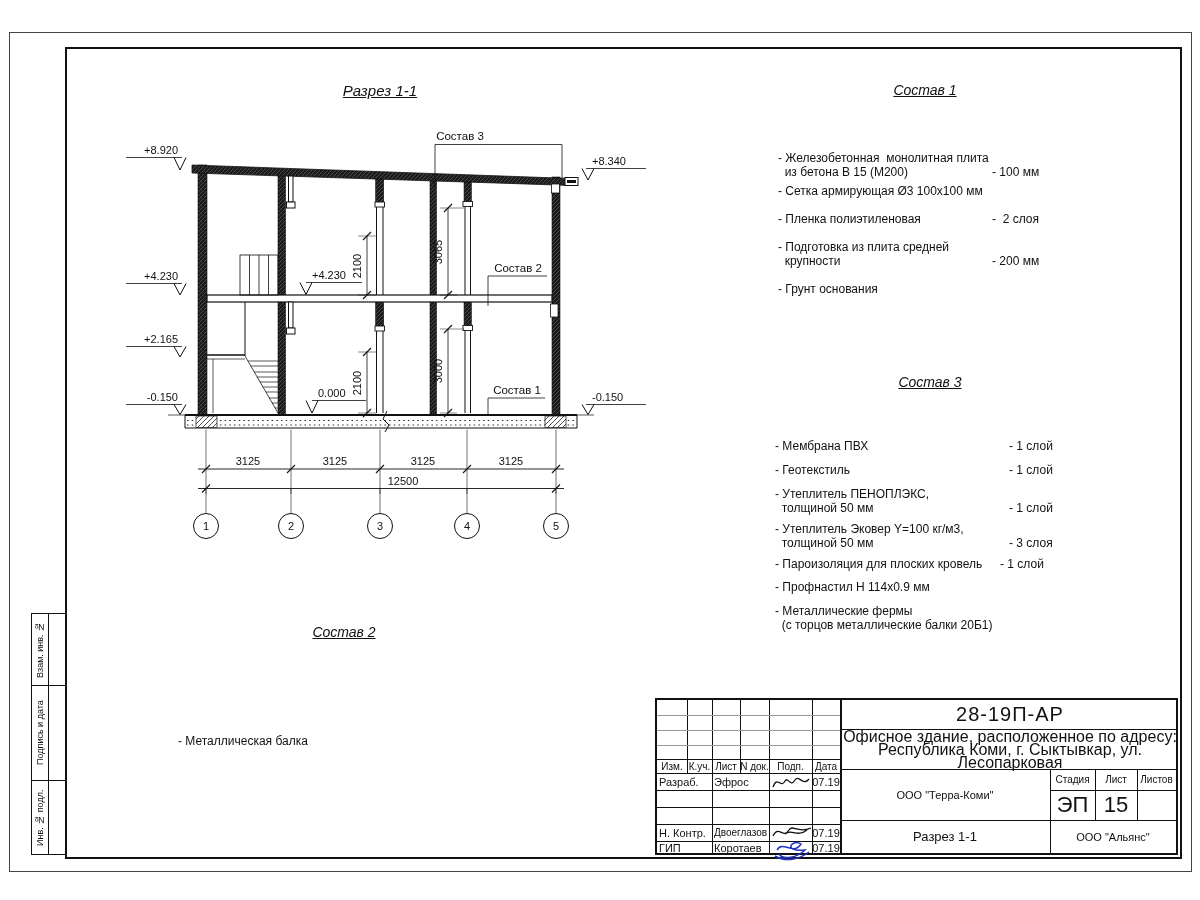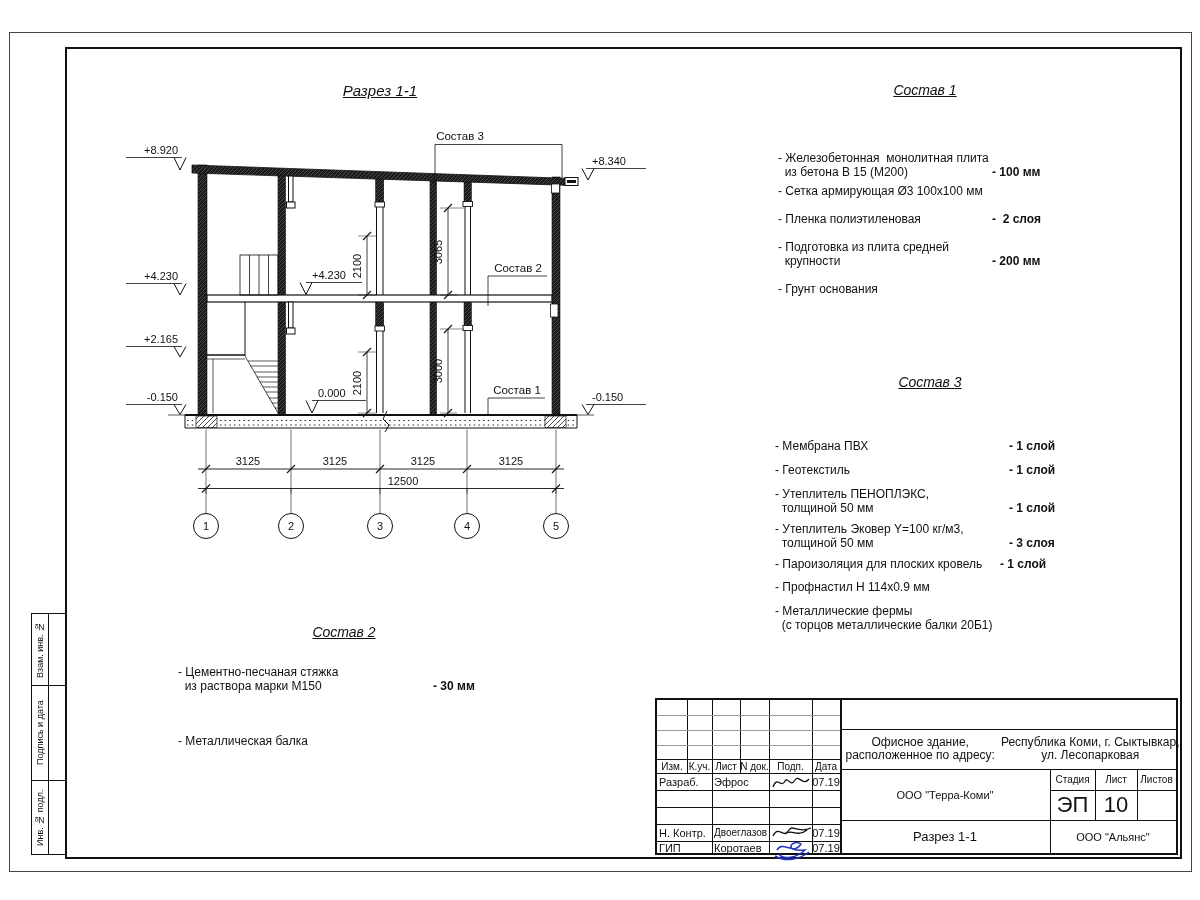--- a/index.html
+++ b/index.html
@@ -18,21 +18,21 @@
     position:absolute; left:0; top:0; width:16px; height:100%;
     display:flex; align-items:center; justify-content:center;
     writing-mode:vertical-rl; transform:rotate(180deg);
     font-size:9px; white-space:nowrap;
   }
   
   .spec-block { position:absolute; }
   .spec-title { width:100%; text-align:center; font-size:14px; font-style:italic; text-decoration:underline; }
   .spec-item { position:absolute; font-size:12px; line-height:13.5px; }
   .spec-item .ln { white-space:pre; }
-  .spec-val { position:absolute; bottom:0; white-space:pre; font-size:12px;font-weight:bold; }
+  .spec-val { position:absolute; bottom:0; white-space:pre; font-size:12px; }
   .main-title { font-size:15px; font-style:italic; text-decoration:underline; text-align:center; }
   
   .tb { left:655px; top:698px; width:523px; height:157px; border:2px solid #111; box-sizing:border-box; }
   .tb-h { position:absolute; height:1px; background:#111; }
   .tb-hg { position:absolute; height:1px; background:#9a9a9a; }
   .tb-v { position:absolute; width:1px; background:#111; }
   .tb-cell { position:absolute; display:flex; align-items:center; justify-content:center; text-align:center; }
   .tb-left { justify-content:flex-start; text-align:left; }
   .fs10 { font-size:10px; } .fs11 { font-size:11px; } .fs13 { font-size:13px; }
   .fs16 { font-size:22px; } .fs20 { font-size:20px; letter-spacing:1px; }
@@ -350,25 +350,20 @@
     <div class="ln">- Профнастил Н 114х0.9 мм</div>
   </div>
   <div class="spec-item" style="top:231px; left:5px; width:312px;">
     <div class="ln">- Металлические фермы</div>
     <div class="ln">  (с торцов металлические балки 20Б1)</div>
   </div>
 </div>
 
 <div class="spec-block" style="left:172px; top:624px; width:344px; height:140px;">
   <div class="spec-title">Состав 2</div>
-  <div class="spec-item" style="top:42px; left:6px; width:334px;">
-    <div class="ln">- Цементно-песчаная стяжка</div>
-    <div class="ln">  из раствора марки М150</div>
-    <span class="spec-val" style="left:255px;">- 30 мм</span>
-  </div>
   <div class="spec-item" style="top:111px; left:6px; width:334px;">
     <div class="ln">- Металлическая балка</div>
   </div>
 </div>
 
 <div class="abs tb">
 
   <div class="tb-v" style="left:30px; top:0; height:73px;"></div>
   <div class="tb-v" style="left:55px; top:0; height:153px;"></div>
   <div class="tb-v" style="left:83px; top:0; height:73px;"></div>
@@ -411,26 +406,27 @@
   <div class="tb-cell fs11" style="left:155px; top:141px; width:28px; height:14px;">07.19</div>
 
   <svg class="abs" style="left:113px; top:72px;" width="42" height="20" viewBox="0 0 42 20">
     <path d="M3 15 C7 3 11 17 15 9 C18 4 20 16 25 8 C29 2 33 15 39 7" fill="none" stroke="#111" stroke-width="1.3"></path>
   </svg>
   <svg class="abs" style="left:112px; top:122px;" width="46" height="40" viewBox="0 0 46 40">
     <path d="M4 14 C10 2 14 18 20 8 C24 2 28 12 42 6 M16 12 C22 6 28 16 38 8" fill="none" stroke="#111" stroke-width="1.3"></path>
     <path d="M8 28 C14 18 24 34 32 22 C24 16 12 30 36 28 C28 36 14 38 10 32 M6 34 C16 40 30 38 40 30" fill="none" stroke="#2433c0" stroke-width="1.5"></path>
   </svg>
 
-  <div class="tb-cell" style="left:183px; top:29px; width:340px; height:40px; flex-direction:row; font-size:12px; line-height:13px;">
+  <div class="tb-cell fs20" style="left:183px; top:0; width:340px; height:29px;">28-19П-АР</div>
+  <div class="tb-cell" style="left:183px; top:29px; width:340px; height:40px; flex-direction:column; font-size:16px; line-height:13px;">
     <div>Офисное здание, расположенное по адресу:</div>
     <div>Республика Коми, г. Сыктывкар, ул. Лесопарковая</div>
   </div>
   <div class="tb-cell fs11" style="left:183px; top:69px; width:210px; height:51px;">ООО "Терра-Коми"</div>
   <div class="tb-cell fs10" style="left:393px; top:69px; width:45px; height:21px;">Стадия</div>
   <div class="tb-cell fs10" style="left:438px; top:69px; width:42px; height:21px;">Лист</div>
   <div class="tb-cell fs10" style="left:480px; top:69px; width:39px; height:21px;">Листов</div>
   <div class="tb-cell fs16" style="left:393px; top:90px; width:45px; height:30px;">ЭП</div>
-  <div class="tb-cell fs16" style="left:438px; top:90px; width:42px; height:30px;">10</div>
+  <div class="tb-cell fs16" style="left:438px; top:90px; width:42px; height:30px;">15</div>
   <div class="tb-cell fs16" style="left:480px; top:90px; width:39px; height:30px;"></div>
   <div class="tb-cell fs13" style="left:183px; top:120px; width:210px; height:33px;">Разрез 1-1</div>
   <div class="tb-cell fs11" style="left:393px; top:120px; width:126px; height:33px;">ООО "Альянс"</div>
 </div>
 
 </body></html>

